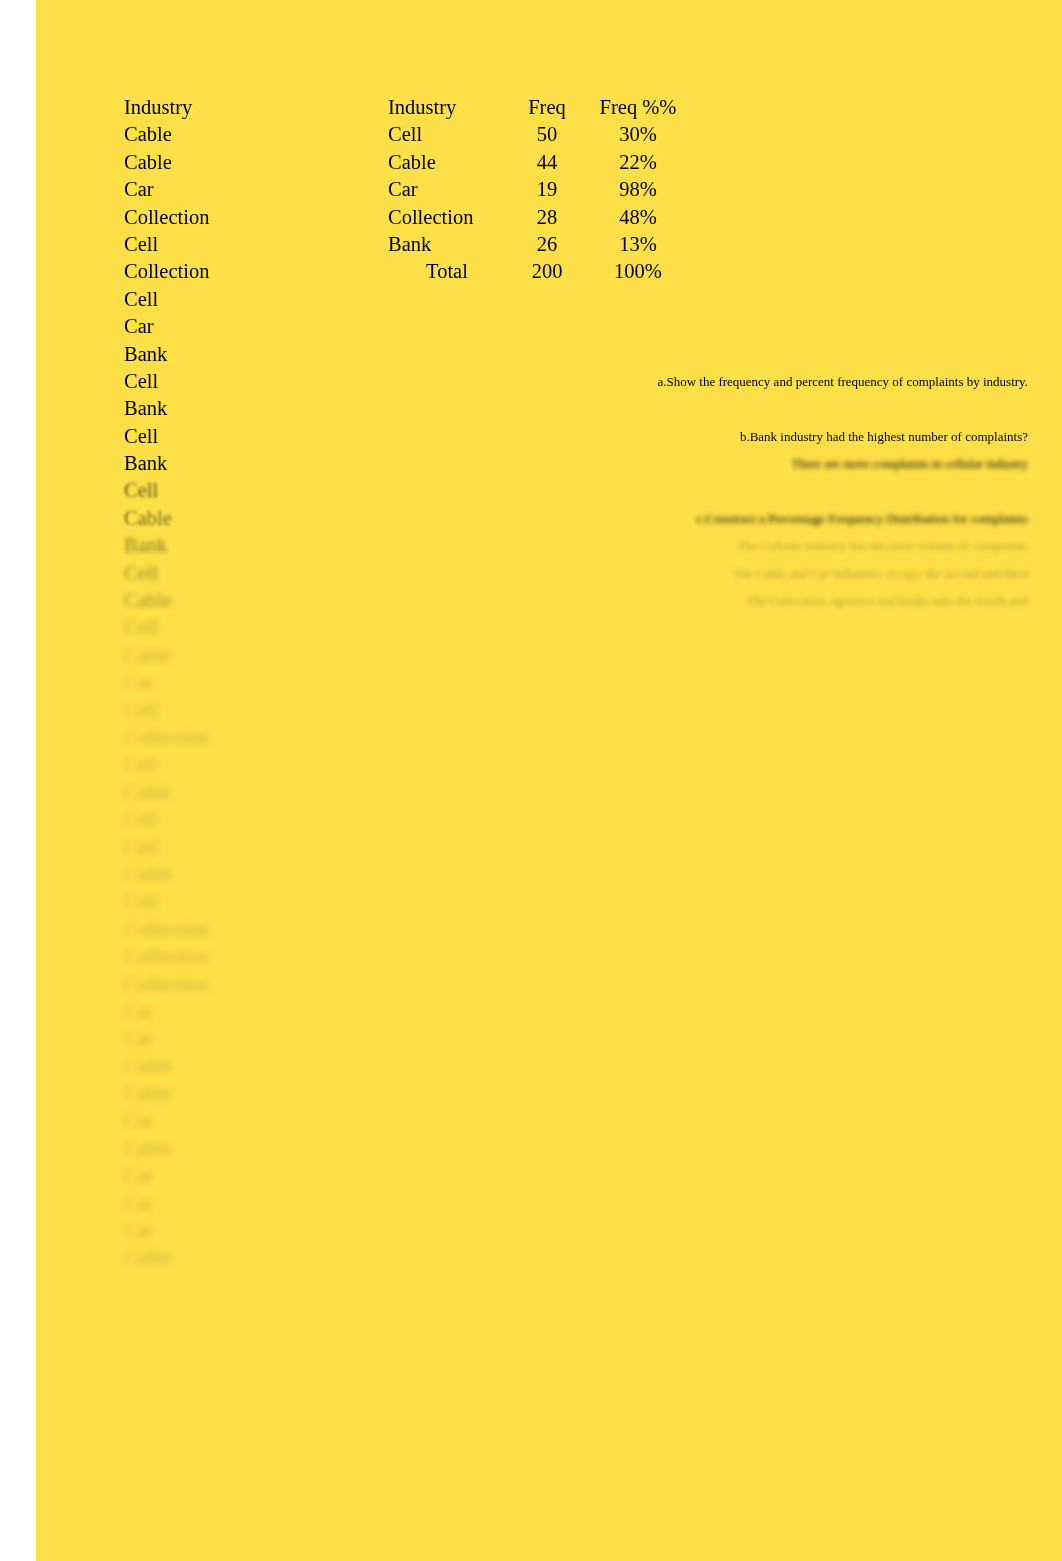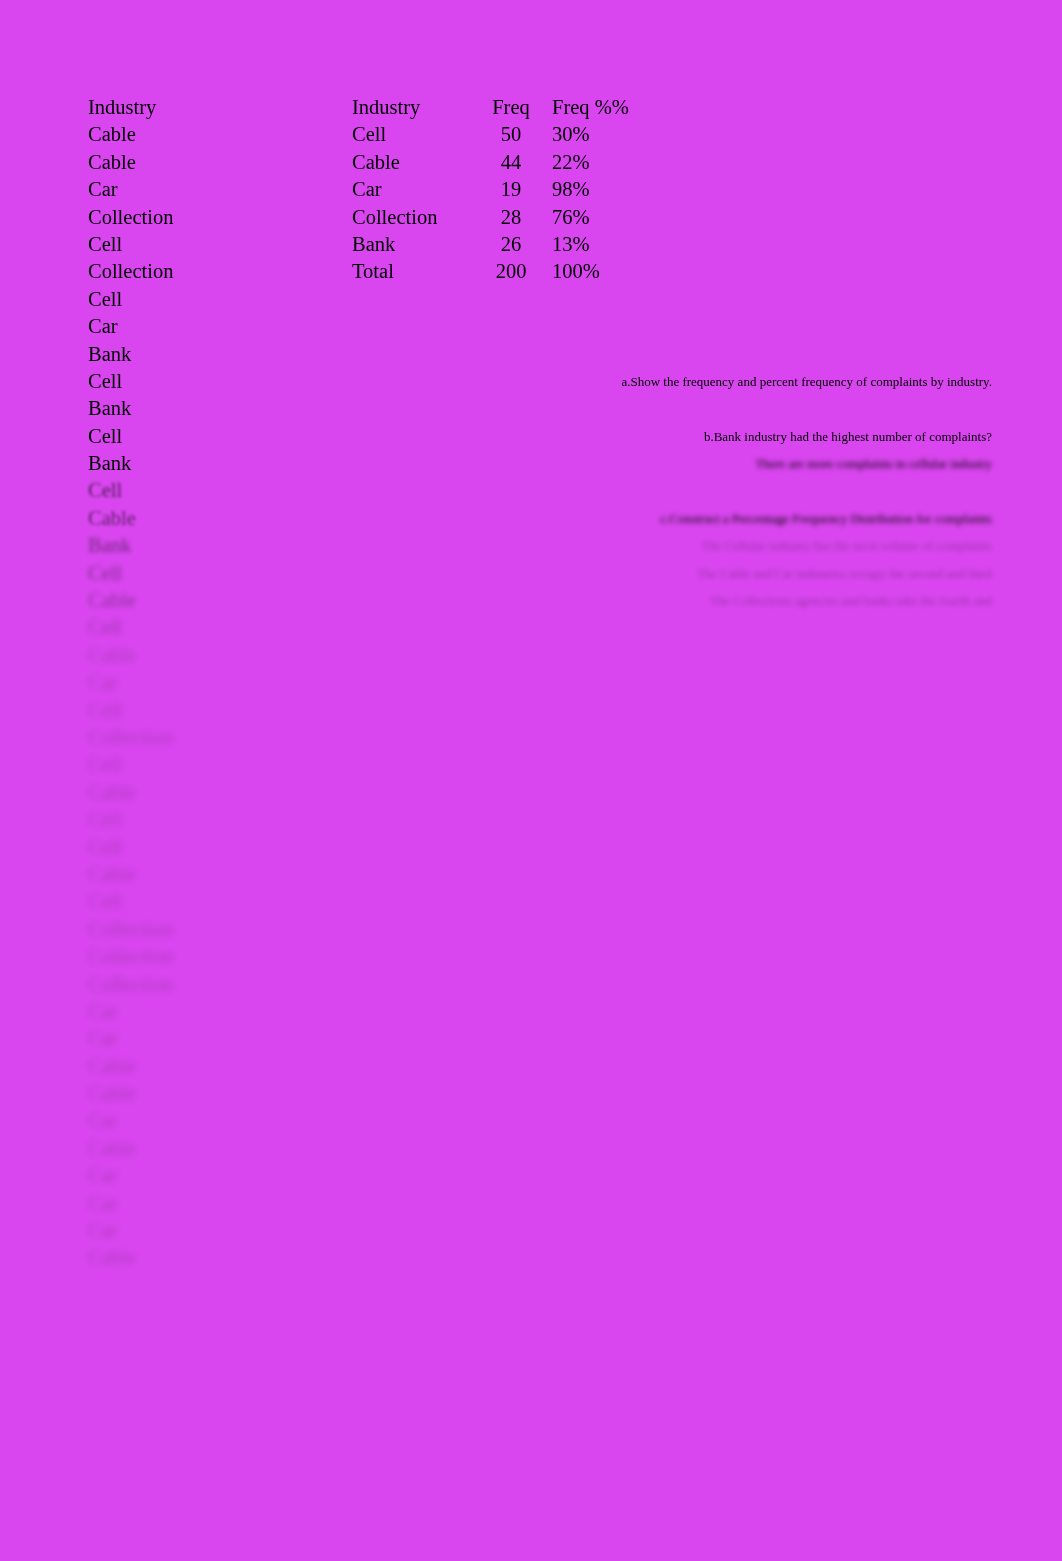--- a/index.html
+++ b/index.html
@@ -13,21 +13,22 @@
     height: 1561px;
     position: relative;
     font-family: "Liberation Serif", "DejaVu Serif", serif;
     color: #000000;
     overflow: hidden;
   }
 
   .page {
     position: absolute;
     inset: 0;
-    background: #d946ef;
+    background: #fde047;
+    margin-left: 36px;
   }
 
   
   #raw-column {
     position: absolute;
     left: 88px;
     top: 94px;
     width: 250px;
   }
   .raw-row {
@@ -49,22 +50,22 @@
     font-size: 20.5px;
     line-height: 27.4px;
     height: 27.4px;
     padding: 0;
     font-weight: normal;
     vertical-align: baseline;
     white-space: nowrap;
   }
   .col-industry { width: 118px; text-align: left; }
   .col-freq     { width: 82px;  text-align: center; padding-right: 6px; }
-  .col-pct      { width: 100px; text-align: left; }
-  .total-label  { text-align: left; padding-right: 10px; }
+  .col-pct      { width: 100px; text-align: center; }
+  .total-label  { text-align: center; padding-right: 10px; }
 
   
   #qa-block {
     position: absolute;
     left: 352px;
     top: 368px;
     width: 640px;
   }
   .qa-line {
     font-size: 13px;
@@ -160,21 +161,21 @@
           <td class="col-pct">22%</td>
         </tr>
         <tr>
           <td class="col-industry">Car</td>
           <td class="col-freq">19</td>
           <td class="col-pct">98%</td>
         </tr>
         <tr>
           <td class="col-industry">Collection</td>
           <td class="col-freq">28</td>
-          <td class="col-pct">76%</td>
+          <td class="col-pct">48%</td>
         </tr>
         <tr>
           <td class="col-industry">Bank</td>
           <td class="col-freq">26</td>
           <td class="col-pct">13%</td>
         </tr>
       </tbody>
     <tfoot>
       <tr>
         <td class="col-industry total-label">Total</td>

